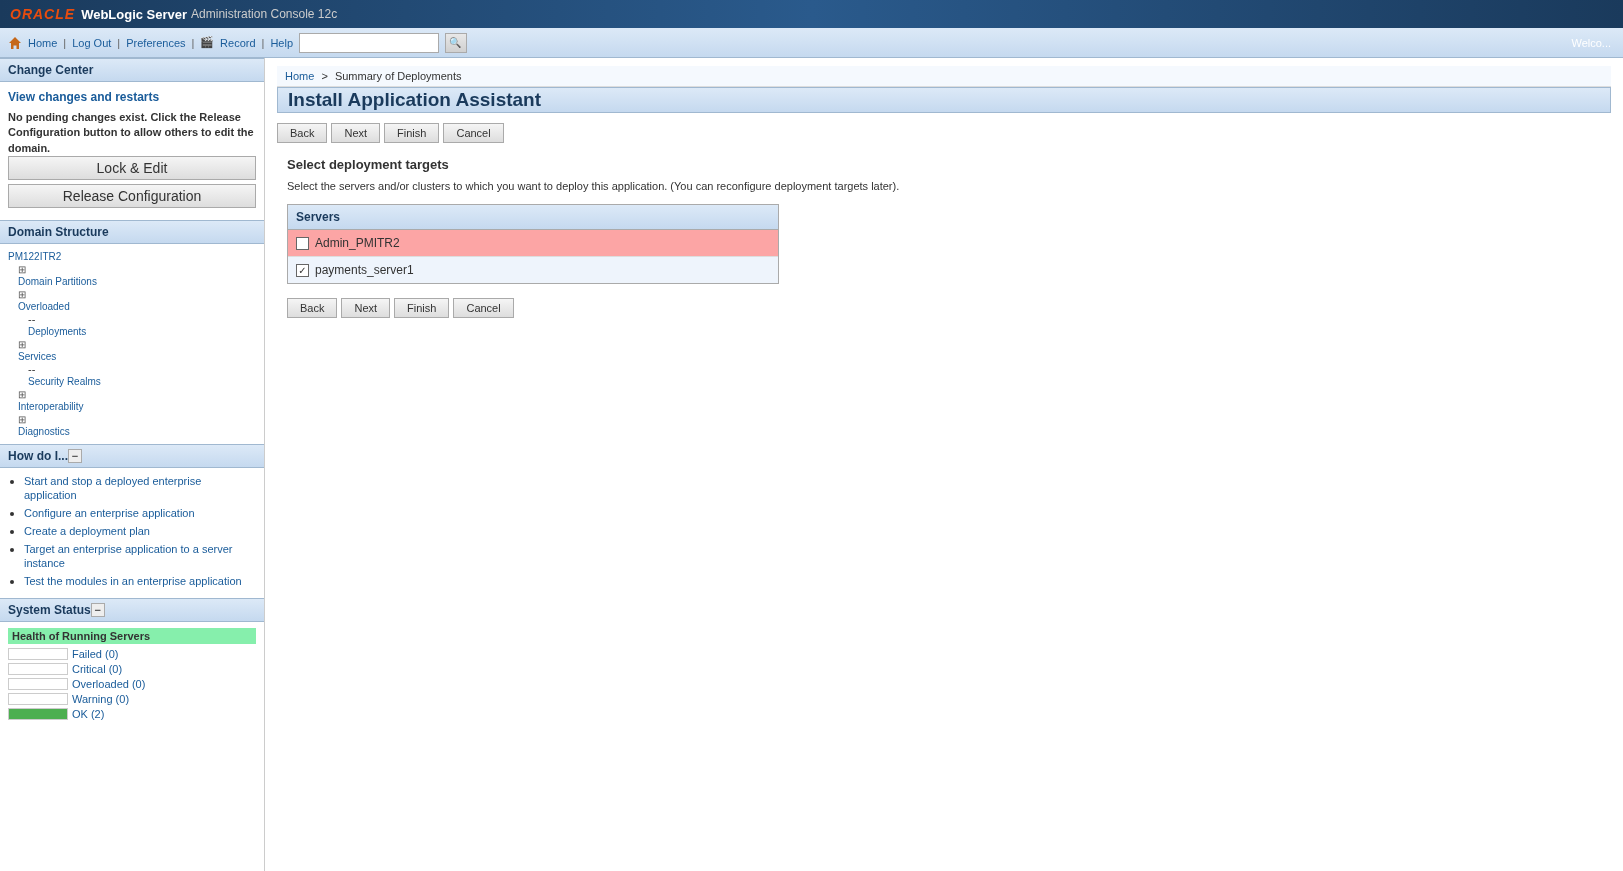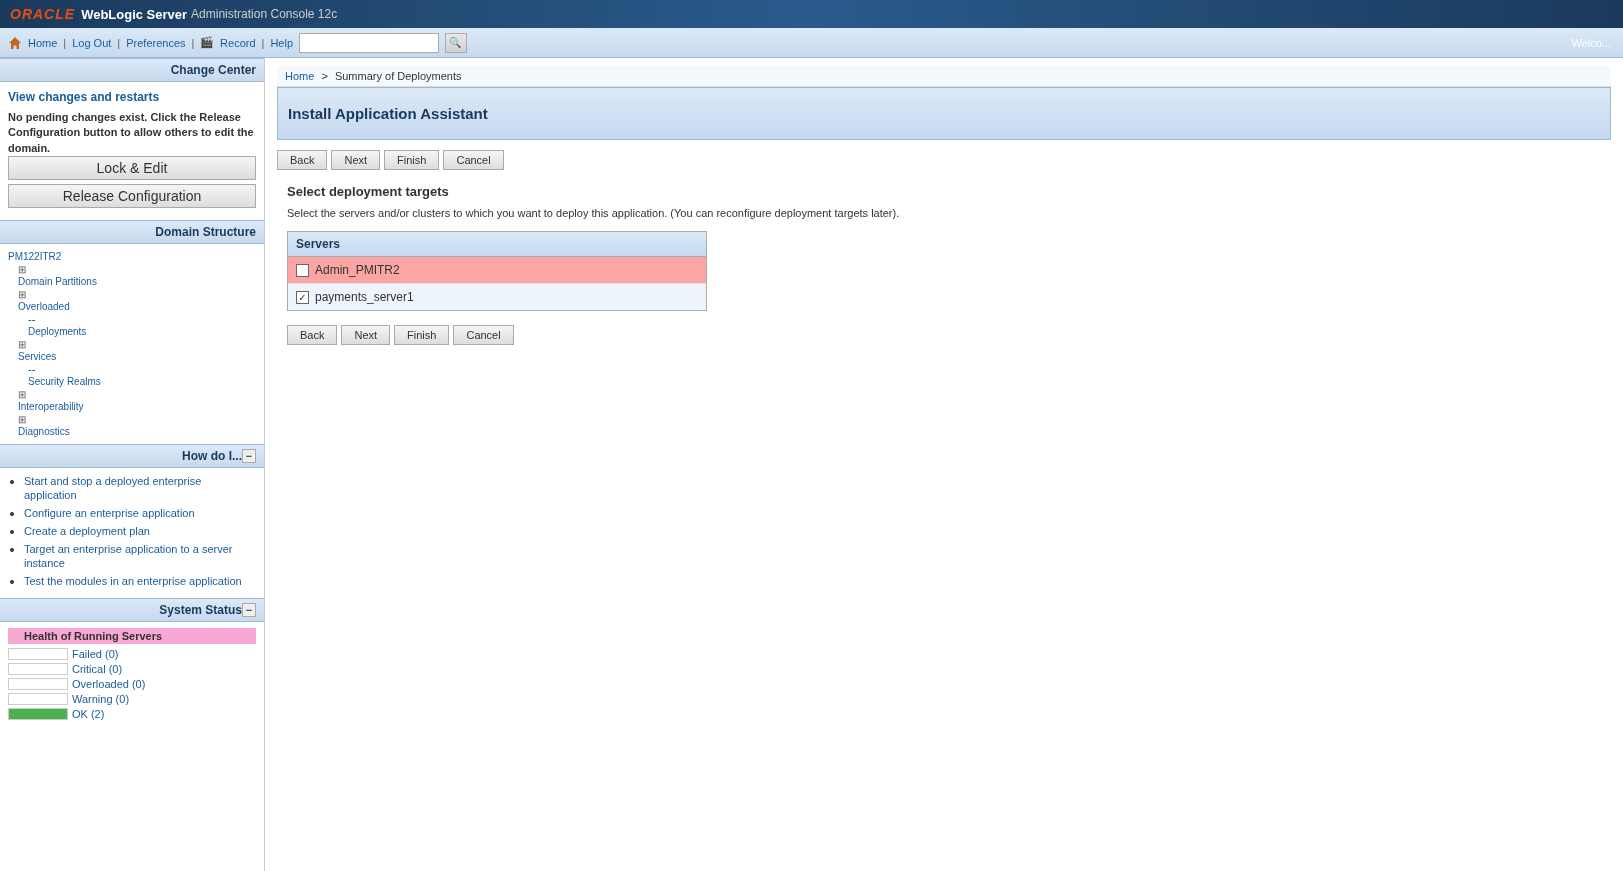--- a/index.html
+++ b/index.html
@@ -95,21 +95,21 @@
     .sidebar-section-header {
       background: linear-gradient(to bottom, #dce9f7, #c5d9ef);
       border-bottom: 1px solid #a0b8d0;
       border-top: 1px solid #a0b8d0;
       padding: 4px 8px;
       font-size: 12px;
       font-weight: bold;
       color: #1a3a5c;
       display: flex;
       align-items: center;
-      justify-content: flex-end;
+      justify-content: flex-start;
     }
 
     
     #change-center { padding: 8px; }
     #change-center-link {
       color: #1a5c9a;
       font-size: 12px;
       font-weight: bold;
       cursor: pointer;
       display: block;
@@ -143,38 +143,38 @@
     .tree-expand { color: #555; font-size: 10px; }
 
     
     #how-do-i { padding: 6px 8px; }
     #how-do-i ul { list-style: disc; padding-left: 16px; }
     #how-do-i li { margin-bottom: 4px; }
     #how-do-i li a { color: #1a5c9a; font-size: 11px; cursor: pointer; }
 
     
     #system-status { padding: 6px 8px; }
-    .health-label { font-size: 11px; font-weight: bold; background: #f9a8d4; padding: 2px 16px; margin-bottom: 4px; }
+    .health-label { font-size: 11px; font-weight: bold; background: #86efac; padding: 2px 4px; margin-bottom: 4px; }
     .health-row { display: flex; align-items: center; margin-bottom: 3px; gap: 4px; }
     .health-bar-container { width: 60px; height: 12px; border: 1px solid #ccc; background: #fff; }
     .health-bar { height: 100%; }
     .health-text { font-size: 11px; color: #1a5c9a; cursor: pointer; }
 
     
     #content-area {
       flex: 1;
       padding: 8px 12px;
       overflow-y: auto;
     }
 
     #install-assistant-header {
       background: linear-gradient(to bottom, #dce9f7, #c5d9ef);
       border: 1px solid #a0b8d0;
-      padding: 17px 10px;
-      font-size: 15px;
+      padding: 1px 10px;
+      font-size: 19px;
       font-weight: bold;
       color: #1a3a5c;
       margin-bottom: 10px;
     }
 
     .btn-group { display: flex; gap: 4px; margin-bottom: 14px; }
     .action-btn {
       background: linear-gradient(to bottom, #f5f5f5, #ddd);
       border: 1px solid #aaa;
       padding: 3px 12px;
@@ -199,21 +199,21 @@
     #available-targets-label {
       font-size: 12px;
       font-weight: bold;
       color: #333;
       margin-bottom: 8px;
     }
 
     
     #servers-table {
       border: 1px solid #aaa;
-      width: 420px;
+      width: 492px;
       margin-bottom: 14px;
     }
     #servers-table-header {
       background: linear-gradient(to bottom, #dce9f7, #c5d9ef);
       border-bottom: 1px solid #aaa;
       padding: 5px 8px;
       font-size: 12px;
       font-weight: bold;
       color: #1a3a5c;
     }

